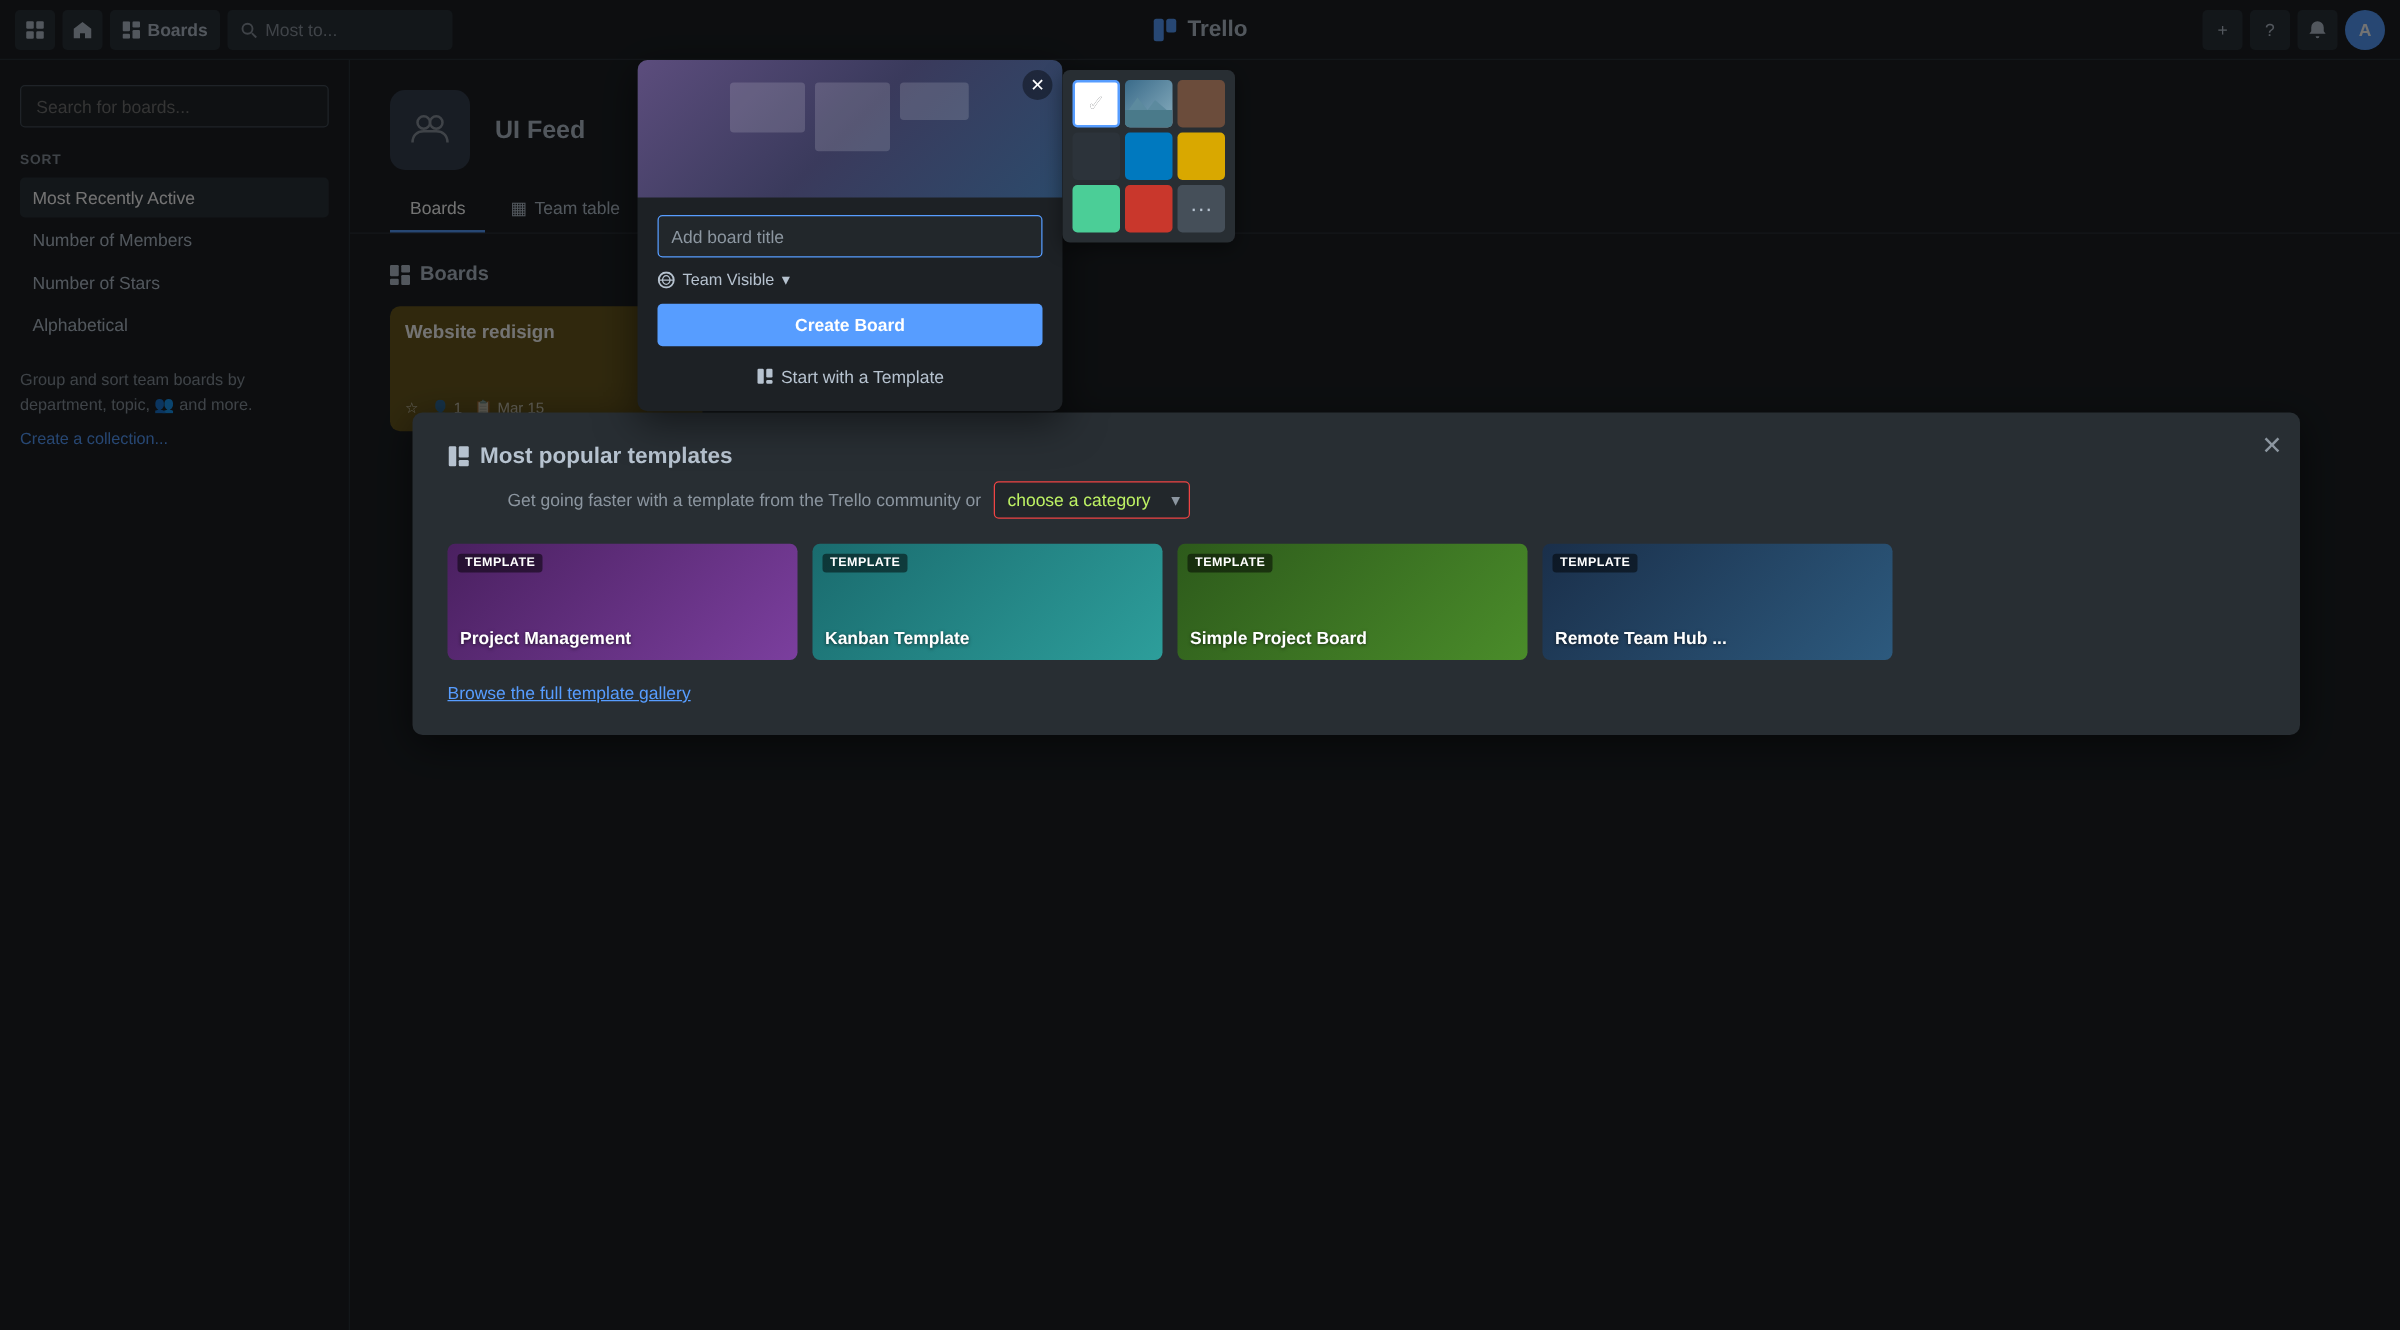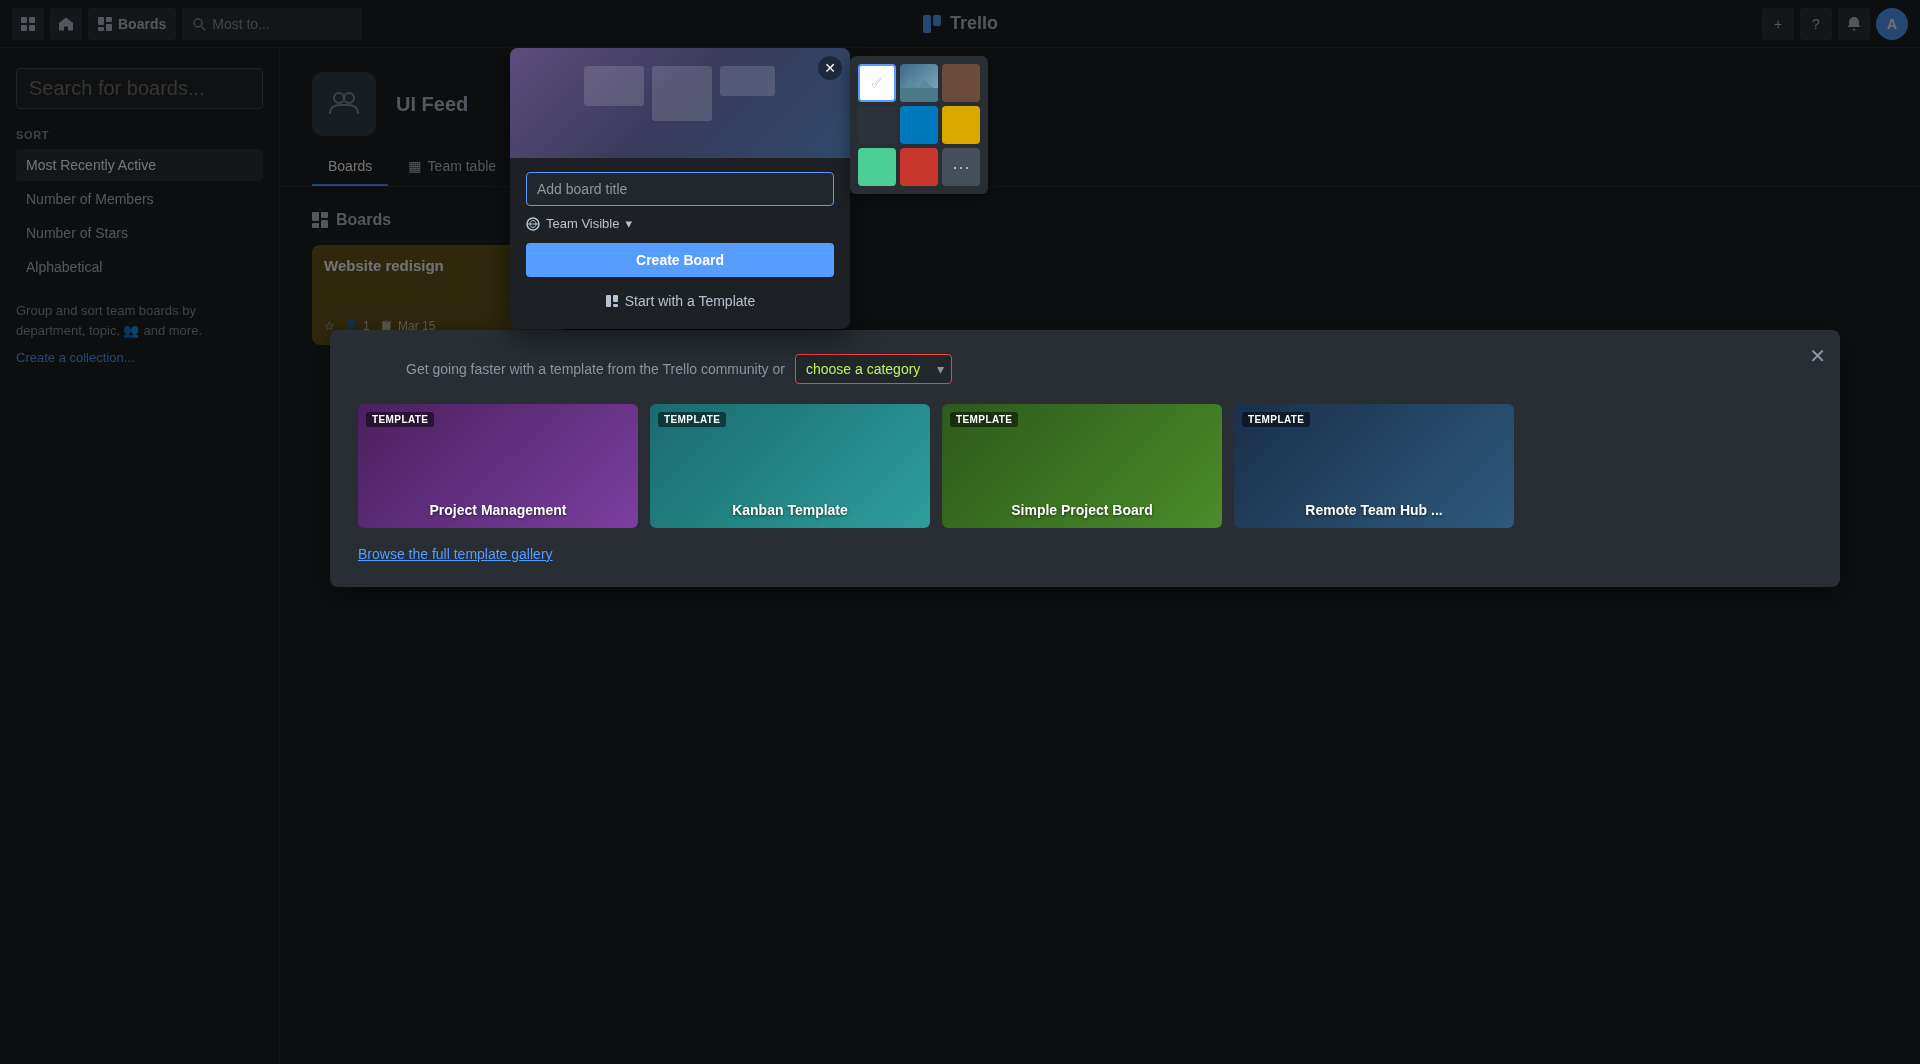--- a/index.html
+++ b/index.html
@@ -89,21 +89,21 @@
       position: relative;
       z-index: 1;
     }
     .search-box {
       width: 100%;
       background: #22272b;
       border: 1px solid #454f59;
       border-radius: 4px;
       padding: 8px 12px;
       color: #8c96a0;
-      font-size: 20px;
+      font-size: 14px;
       margin-bottom: 20px;
     }
     .sort-label {
       font-size: 11px;
       font-weight: 700;
       color: #8c96a0;
       letter-spacing: 0.06em;
       text-transform: uppercase;
       margin-bottom: 8px;
     }
@@ -408,30 +408,29 @@
       color: #8c96a0;
       pointer-events: none;
     }
     .templates-grid {
       display: flex;
       gap: 12px;
     }
     .template-card {
       flex: 1;
       max-width: 280px;
-      height: 124px;
+      height: 93px;
       border-radius: 6px;
       position: relative;
       cursor: pointer;
       overflow: hidden;
       display: flex;
       flex-direction: column;
       justify-content: flex-end;
       padding: 10px;
-      align-items: center;
     }
     .template-badge {
       position: absolute;
       top: 8px; left: 8px;
       background: rgba(0,0,0,0.5);
       color: #fff;
       font-size: 10px;
       font-weight: 600;
       letter-spacing: 0.04em;
       padding: 2px 6px;
@@ -655,20 +654,28 @@
   <div class="swatch" style="background:#2c333a;"></div>
   <div class="swatch" style="background:#0079bf;"></div>
   <div class="swatch" style="background:#d9a800;"></div>
   <div class="swatch" style="background:#4bce97;"></div>
   <div class="swatch" style="background:#c9372c;"></div>
   <div class="swatch" style="background:#454f59; display:flex;align-items:center;justify-content:center; color:#b6c2cf; font-size:18px;">···</div>
 </div>
 
 <div class="templates-panel">
   <button class="templates-close">✕</button>
+  <div class="templates-title">
+    <svg width="18" height="18" viewBox="0 0 18 18" fill="#b6c2cf">
+      <rect x="1" y="1" width="6" height="16" rx="1"></rect>
+        <rect x="9" y="1" width="8" height="9" rx="1"></rect>
+      <rect x="9" y="12" width="8" height="5" rx="1"></rect>
+    </svg>
+    <span>Most popular templates</span>
+  </div>
   <div class="templates-subtitle">
     <span>Get going faster with a template from the Trello community or</span>
     <div class="category-wrapper">
       <select class="category-select">
         <option>choose a category</option>
       </select>
     </div>
   </div>
   <div class="templates-grid">
     <div class="template-card" style="background: linear-gradient(135deg,#4a2060,#7b3f9e);">

